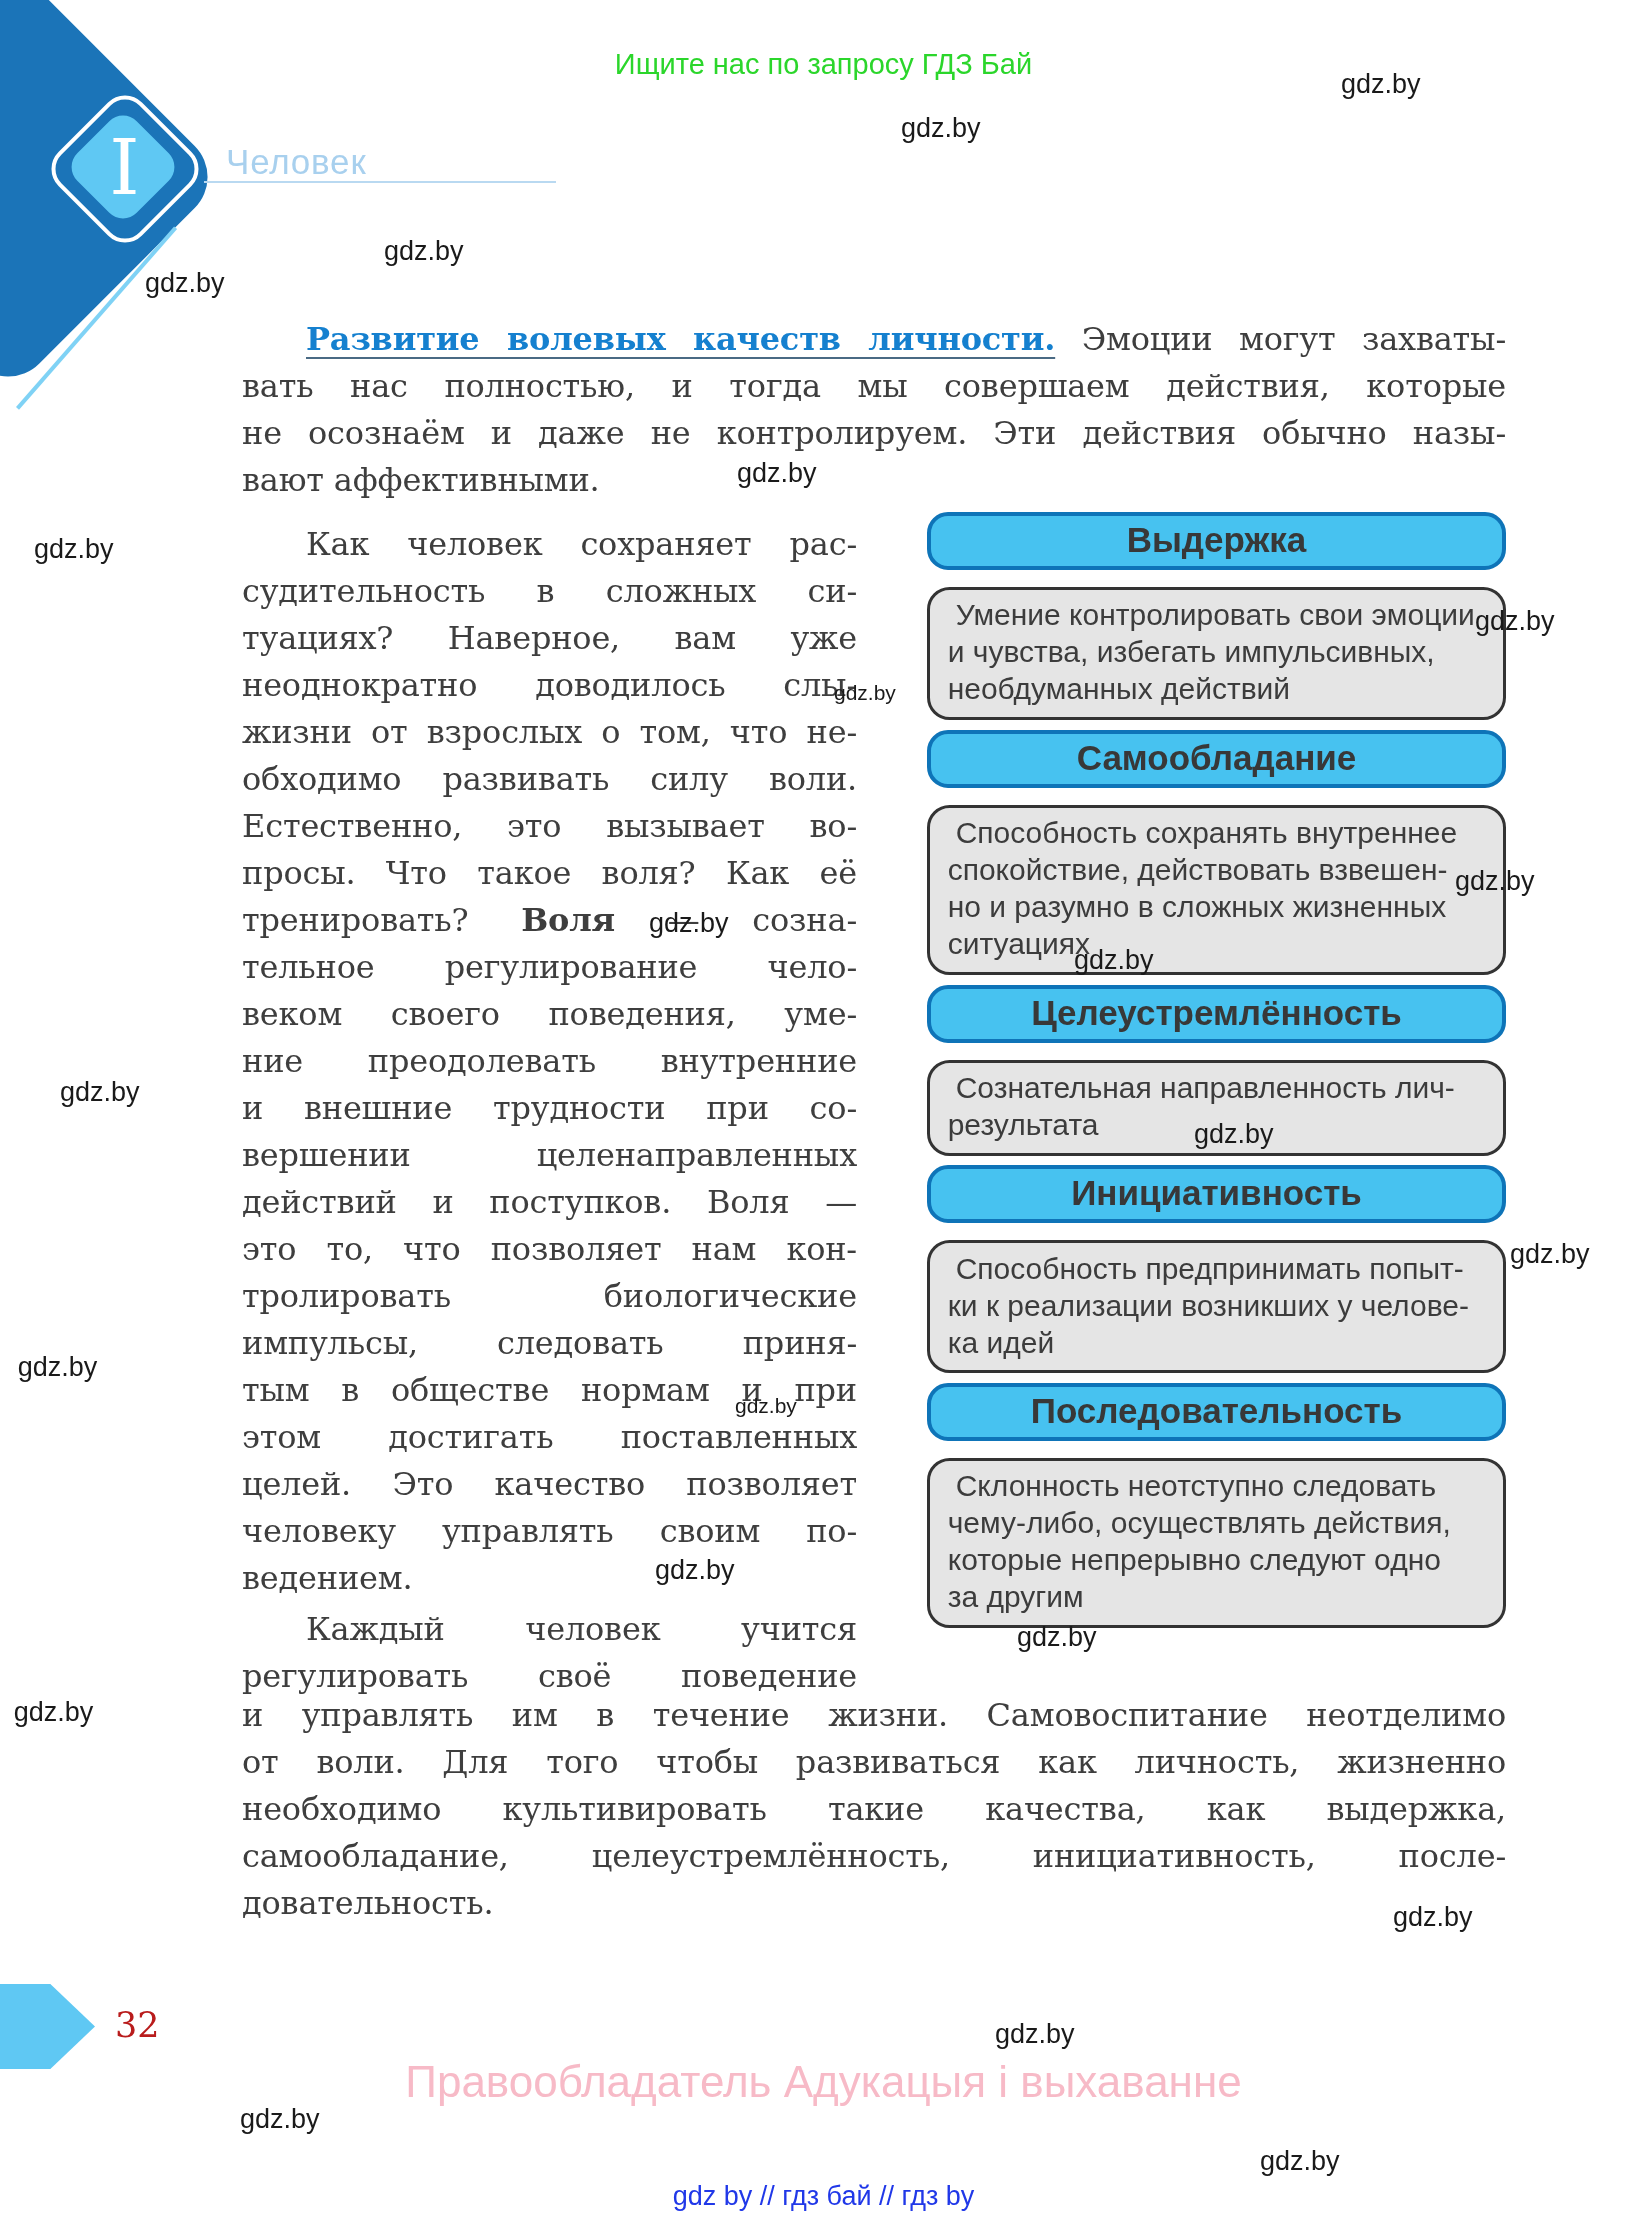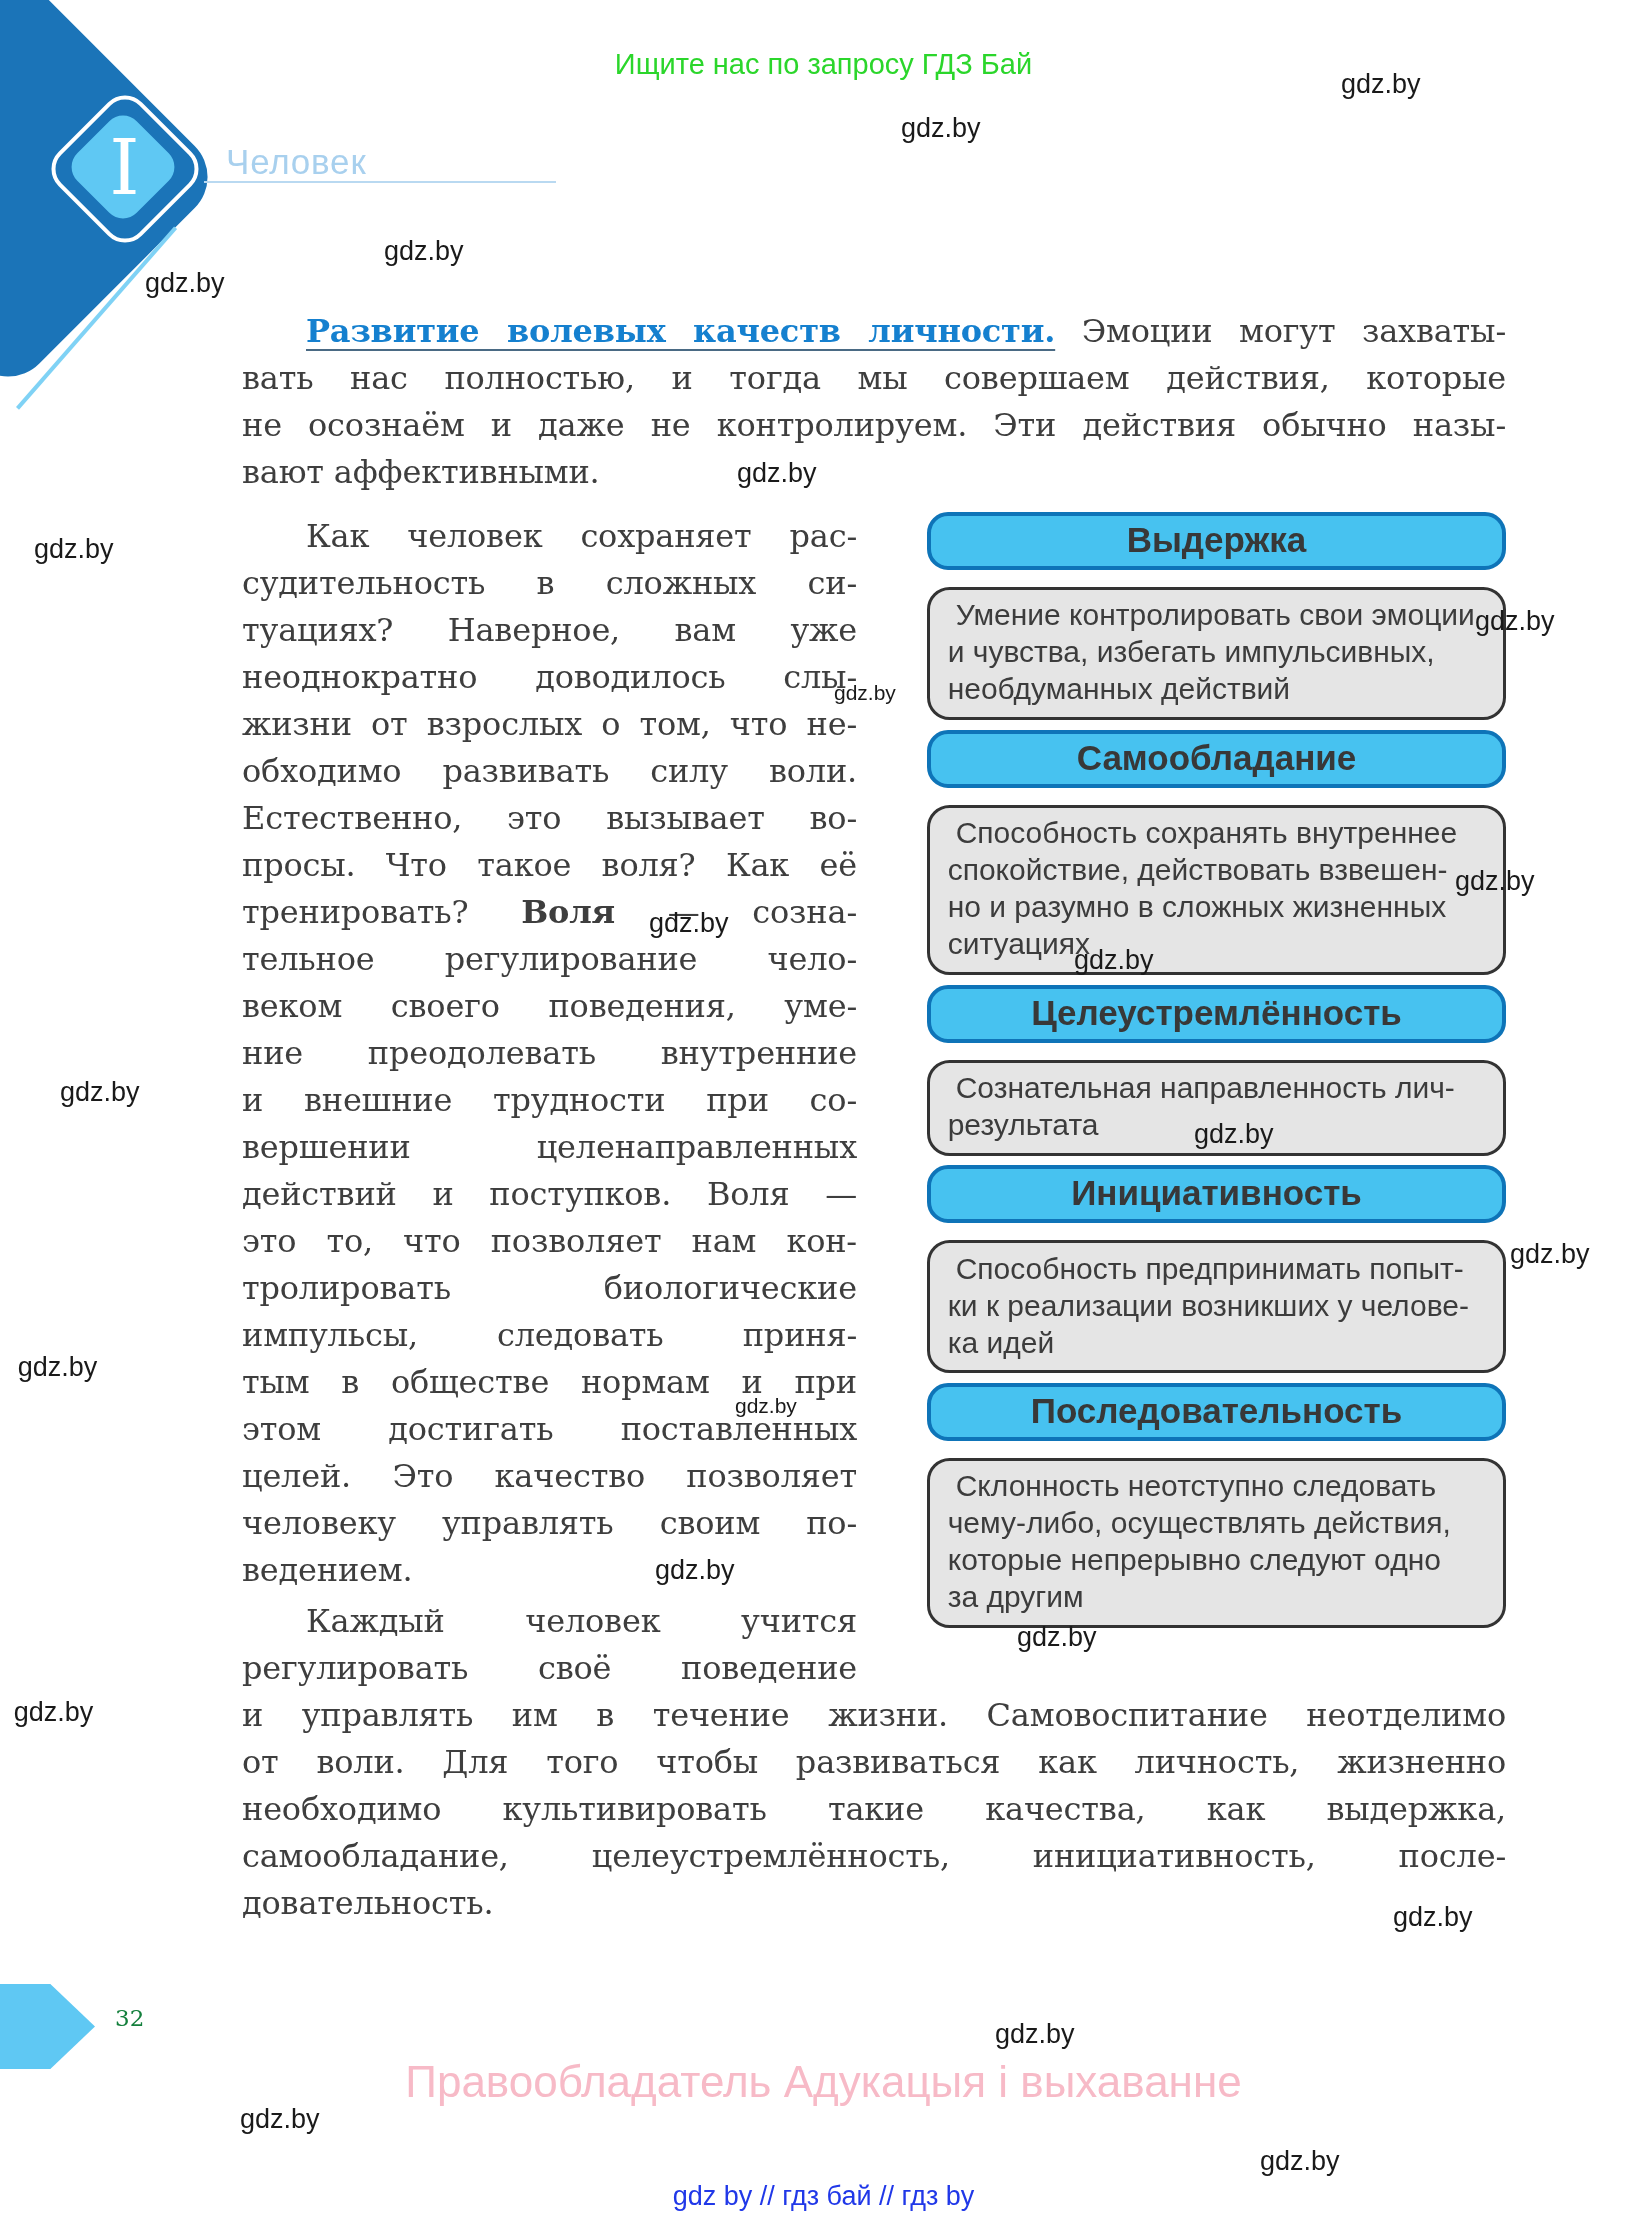--- a/index.html
+++ b/index.html
@@ -50,35 +50,35 @@
   #footer-links{
     position:absolute;left:0;top:2181px;width:100%;text-align:center;
     font-size:27px;color:#2038e8;
   }
   #page-pentagon{
     position:absolute;left:0;top:1984px;width:95px;height:85px;background:#5fc8f3;
     clip-path:polygon(0 0,53% 0,100% 50%,53% 100%,0 100%);
   }
   #page-number{
     position:absolute;left:115px;top:2005px;
-    font-family:"DejaVu Serif",serif;font-size:23px;color:#15803d;
+    font-family:"DejaVu Serif",serif;font-size:35px;color:#b91c1c;
   }
   
   .para{
     position:absolute;color:#3e3e3e;
     font-family:"DejaVu Serif",serif;font-size:32px;letter-spacing:-0.2px;
   }
   #para1{left:242px;top:308px;width:1264px;}
   #para2{left:242px;top:513px;width:615px;}
   #para3a{left:242px;top:1598px;width:615px;}
   #para3b{left:242px;top:1692px;width:1264px;}
   .tl{height:47px;line-height:47px;white-space:nowrap;}
   .tl.jl{text-align:justify;white-space:normal;}
   .tl.jl::after{content:"";display:inline-block;width:100%;height:0;}
-  .tl.il{text-indent:64px;}
+  .tl.il{text-indent:64px;margin-top:8px;}
   .b{font-weight:bold;}
   .lead{
     font-weight:bold;color:#1580cf;
     text-decoration:underline;text-decoration-color:#4a6a84;
     text-decoration-thickness:2.4px;text-underline-offset:7.3px;
   }
   
   #boxes{position:absolute;left:927px;top:512px;width:579px;}
   .bx-h{
     box-sizing:border-box;height:58px;border:4px solid #0e74b8;border-radius:21px;

